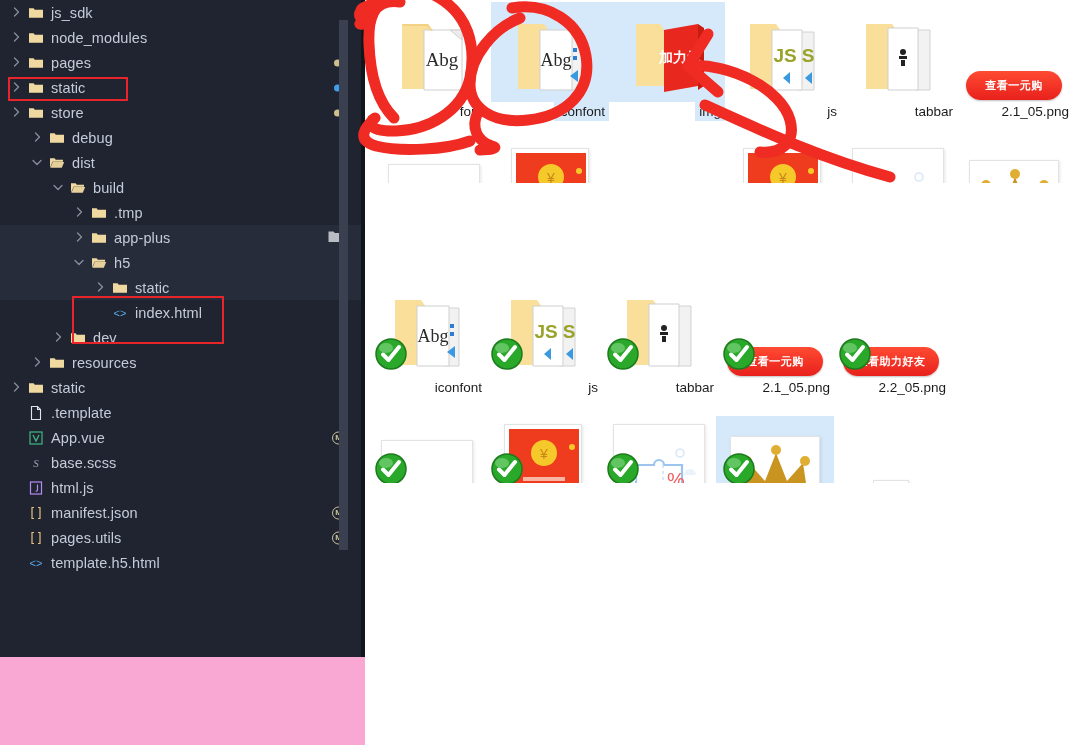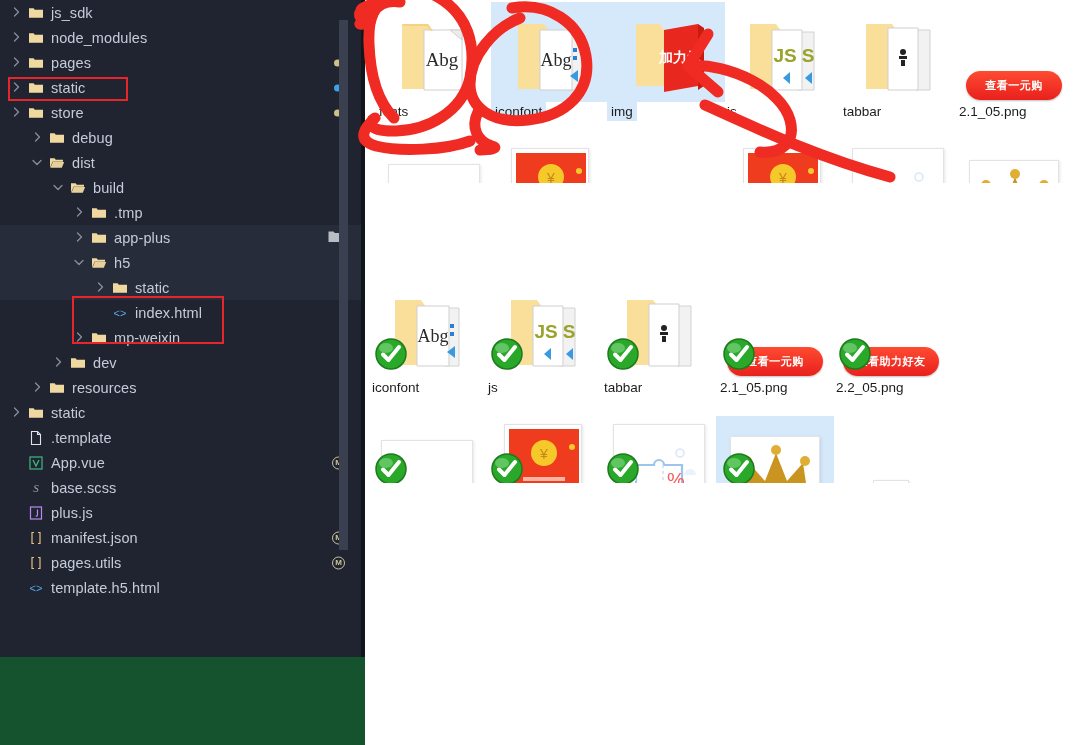--- a/index.html
+++ b/index.html
@@ -3,21 +3,21 @@
 <meta charset="utf-8">
 <style>
   * { box-sizing: border-box; }
   html, body {
     margin: 0; padding: 0;
     width: 1073px; height: 745px;
     background: #ffffff;
     font-family: "Liberation Sans", sans-serif;
     overflow: hidden;
   }
-  #root { position: relative; width: 1073px; height: 745px; background:#14532d; }
+  #root { position: relative; width: 1073px; height: 745px; background:#f9a8d4; }
 
   
   .sidebar {
     position: absolute; left:0; top:0;
     width: 365px; height: 657px;
     background: #1f2430;
     overflow: hidden;
   }
   .tree { position:relative; width:365px; }
   .row {
@@ -87,21 +87,21 @@
   .explorer { position:absolute; left:365px; top:0; width:708px; height:745px; background:#fff; }
 
   .grp { position:absolute; left:0; }
   .grp1 { top:0; height:183px; overflow:hidden; width:708px; }
   .grp2 { top:276px; height:207px; overflow:hidden; width:708px; }
 
   .fgrid { position:relative; width: 708px; }
   .fitem {
     position:absolute;
     width: 118px;
-    text-align:left;
+    text-align:right;
   }
   .fitem.sel .thumb-wrap, .fitem.sel .fname { background:#d6e9fb; }
   .fitem .thumb-wrap {
     width:118px; height: 100px;
     display:flex; align-items:flex-end; justify-content:center;
     padding-bottom: 2px;
   }
   .fname {
     font-size: 13.5px;
     color: #1c1c1c;
@@ -318,34 +318,20 @@
           <span style="display:inline-block;width:94px"></span>
           <span class="chev none"></span>
           <span class="ico">
             <svg width="16" height="16" viewBox="0 0 16 16">
               <text x="8" y="12" font-size="11" font-family="Liberation Sans" fill="#5aa9e6" text-anchor="middle">&lt;&gt;</text>
             </svg>
           </span>
           <span class="lbl">index.html</span>
         </div>
         <div class="row">
-          <span style="display:inline-block;width:73px"></span>
-          <span class="chev">
-            <svg width="12" height="12" viewBox="0 0 12 12">
-              <path d="M4.5 2 L8.5 6 L4.5 10" fill="none" stroke="#aab2c0" stroke-width="1.3" stroke-linecap="round" stroke-linejoin="round"></path>
-            </svg>
-          </span>
-          <span class="ico">
-            <svg width="16" height="16" viewBox="0 0 16 16">
-              <path d="M1 3.2h4.6l1.2 1.5H15v8H1z" fill="#f0d9a0"></path>
-            </svg>
-          </span>
-          <span class="lbl">mp-weixin</span>
-        </div>
-        <div class="row">
           <span style="display:inline-block;width:52px"></span>
           <span class="chev">
             <svg width="12" height="12" viewBox="0 0 12 12">
               <path d="M4.5 2 L8.5 6 L4.5 10" fill="none" stroke="#aab2c0" stroke-width="1.3" stroke-linecap="round" stroke-linejoin="round"></path>
             </svg>
           </span>
           <span class="ico">
             <svg width="16" height="16" viewBox="0 0 16 16">
               <path d="M1 3.2h4.6l1.2 1.5H15v8H1z" fill="#f0d9a0"></path>
             </svg>
@@ -415,21 +401,21 @@
         </div>
         <div class="row">
           <span style="display:inline-block;width:10px"></span>
           <span class="chev none"></span>
           <span class="ico">
             <svg width="16" height="16" viewBox="0 0 16 16">
               <rect x="2.5" y="2" width="11" height="12" fill="none" stroke="#b58cf0" stroke-width="1.2"></rect>
               <path d="M9.5 4.5v5.2c0 1.2-.8 1.6-1.8 1.4" fill="none" stroke="#b58cf0" stroke-width="1.2"></path>
             </svg>
           </span>
-          <span class="lbl">plus.js</span>
+          <span class="lbl">html.js</span>
         </div>
         <div class="row">
           <span style="display:inline-block;width:10px"></span>
           <span class="chev none"></span>
           <span class="ico">
             <svg width="16" height="16" viewBox="0 0 16 16">
               <path d="M6 2.5H4v11h2M10 2.5h2v11h-2" fill="none" stroke="#e5c07b" stroke-width="1.2"></path>
             </svg>
           </span>
           <span class="lbl">manifest.json</span>

